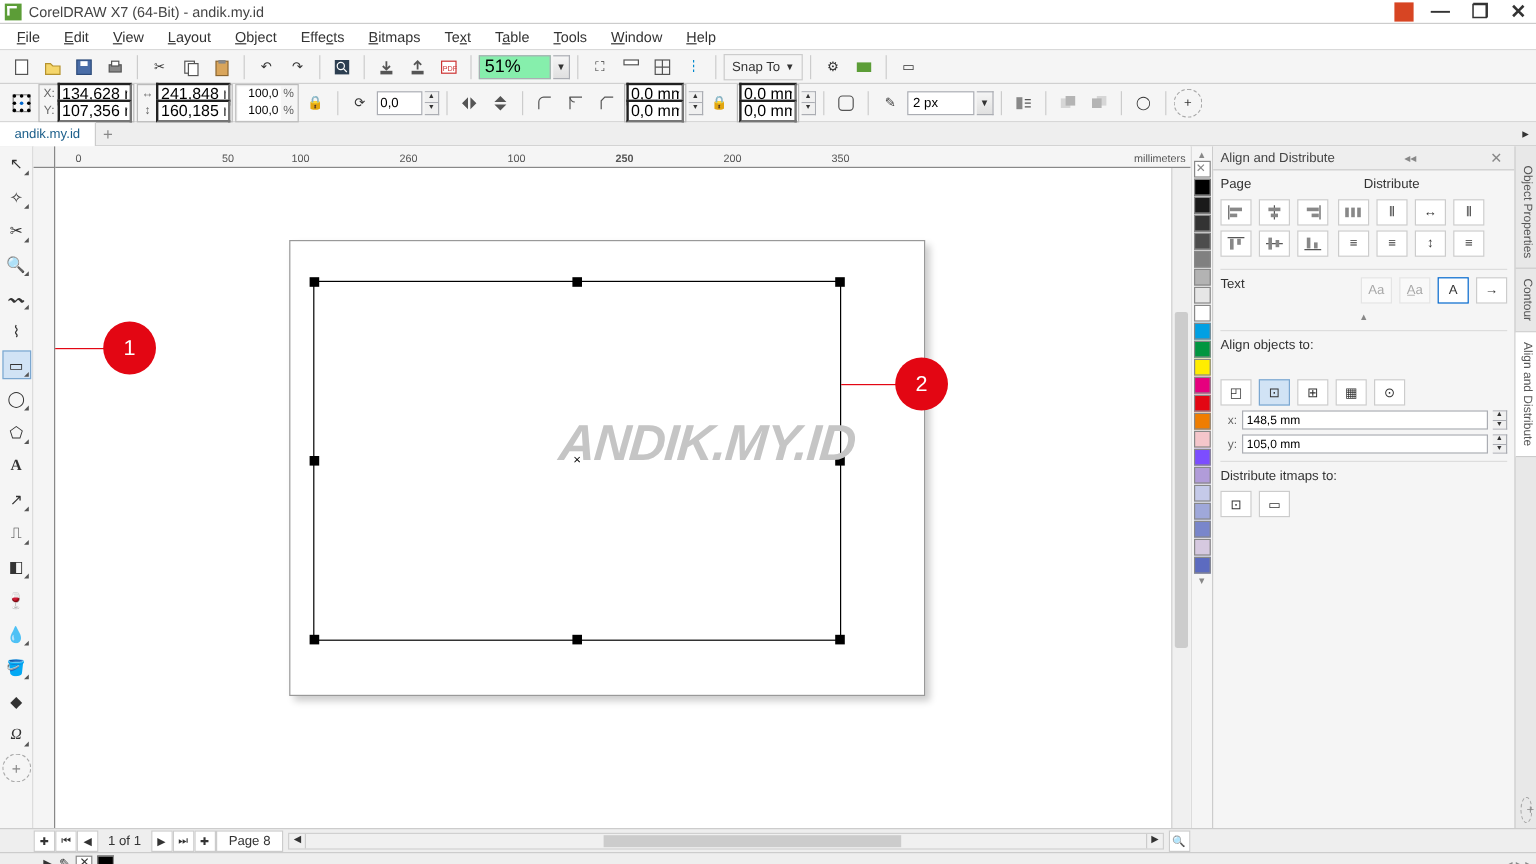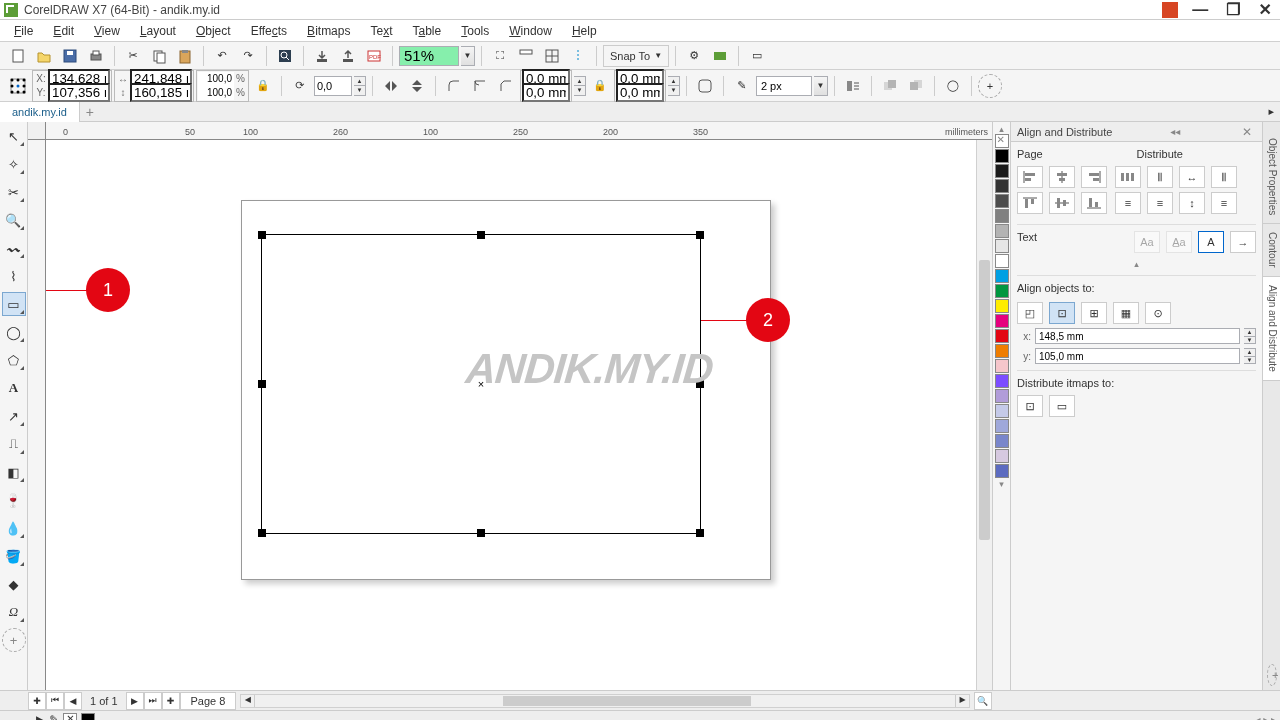--- a/index.html
+++ b/index.html
@@ -416,21 +416,21 @@
 
   <div class="canvas-container">
     <div class="ruler-corner"></div>
     <div class="ruler-h">
       <span class="ruler-unit">millimeters</span>
     <span class="tick-lbl" style="left: 17px;">0</span>
         <span class="tick-lbl" style="left: 99px; margin-left: 40px;">50</span>
         <span class="tick-lbl" style="left: 197px;">100</span>
         <span class="tick-lbl" style="left: 287px;">260</span>
         <span class="tick-lbl" style="left: 377px;">100</span>
-        <span class="tick-lbl" style="left: 467px;">250</span>
+        <span class="tick-lbl" style="left: 467px; font-weight: bold;">250</span>
         <span class="tick-lbl" style="left: 557px;">200</span>
         <span class="tick-lbl" style="left: 647px;">350</span>
       </div>
     <div class="ruler-v"></div>
     <div class="canvas">
       <div class="page"></div>
       <div class="selection-rect">
         <div class="sel-handle" style="left:-4px;top:-4px"></div>
         <div class="sel-handle" style="left:50%;top:-4px;margin-left:-4px"></div>
         <div class="sel-handle" style="right:-4px;top:-4px"></div>
@@ -566,21 +566,21 @@
         <div class="panel-heading">Text</div>
         <div style="display:flex;gap:6px">
           <div class="panel-icon disabled">Aa</div>
           <div class="panel-icon disabled">A̲a</div>
           <div class="panel-icon" style="border-color:#06c">A</div>
           <div class="panel-icon">→</div>
         </div>
       </div>
       <div style="text-align:center;font-size:9px;color:#888;cursor:pointer">▴</div>
       <div class="panel-sep"></div>
-      <div style="font-size:11px;margin-bottom:8px">Align objects to:</div>
+      <div style="font-size:11px;margin-bottom:22px">Align objects to:</div>
       <div class="icon-row">
         <div class="panel-icon">◰</div>
         <div class="panel-icon" style="background:#d1e3f5;border-color:#7ba7d0">⊡</div>
         <div class="panel-icon">⊞</div>
         <div class="panel-icon">▦</div>
         <div class="panel-icon">⊙</div>
       </div>
       <div class="panel-field">
         <label>x:</label>
         <input value="148,5 mm" style="">

